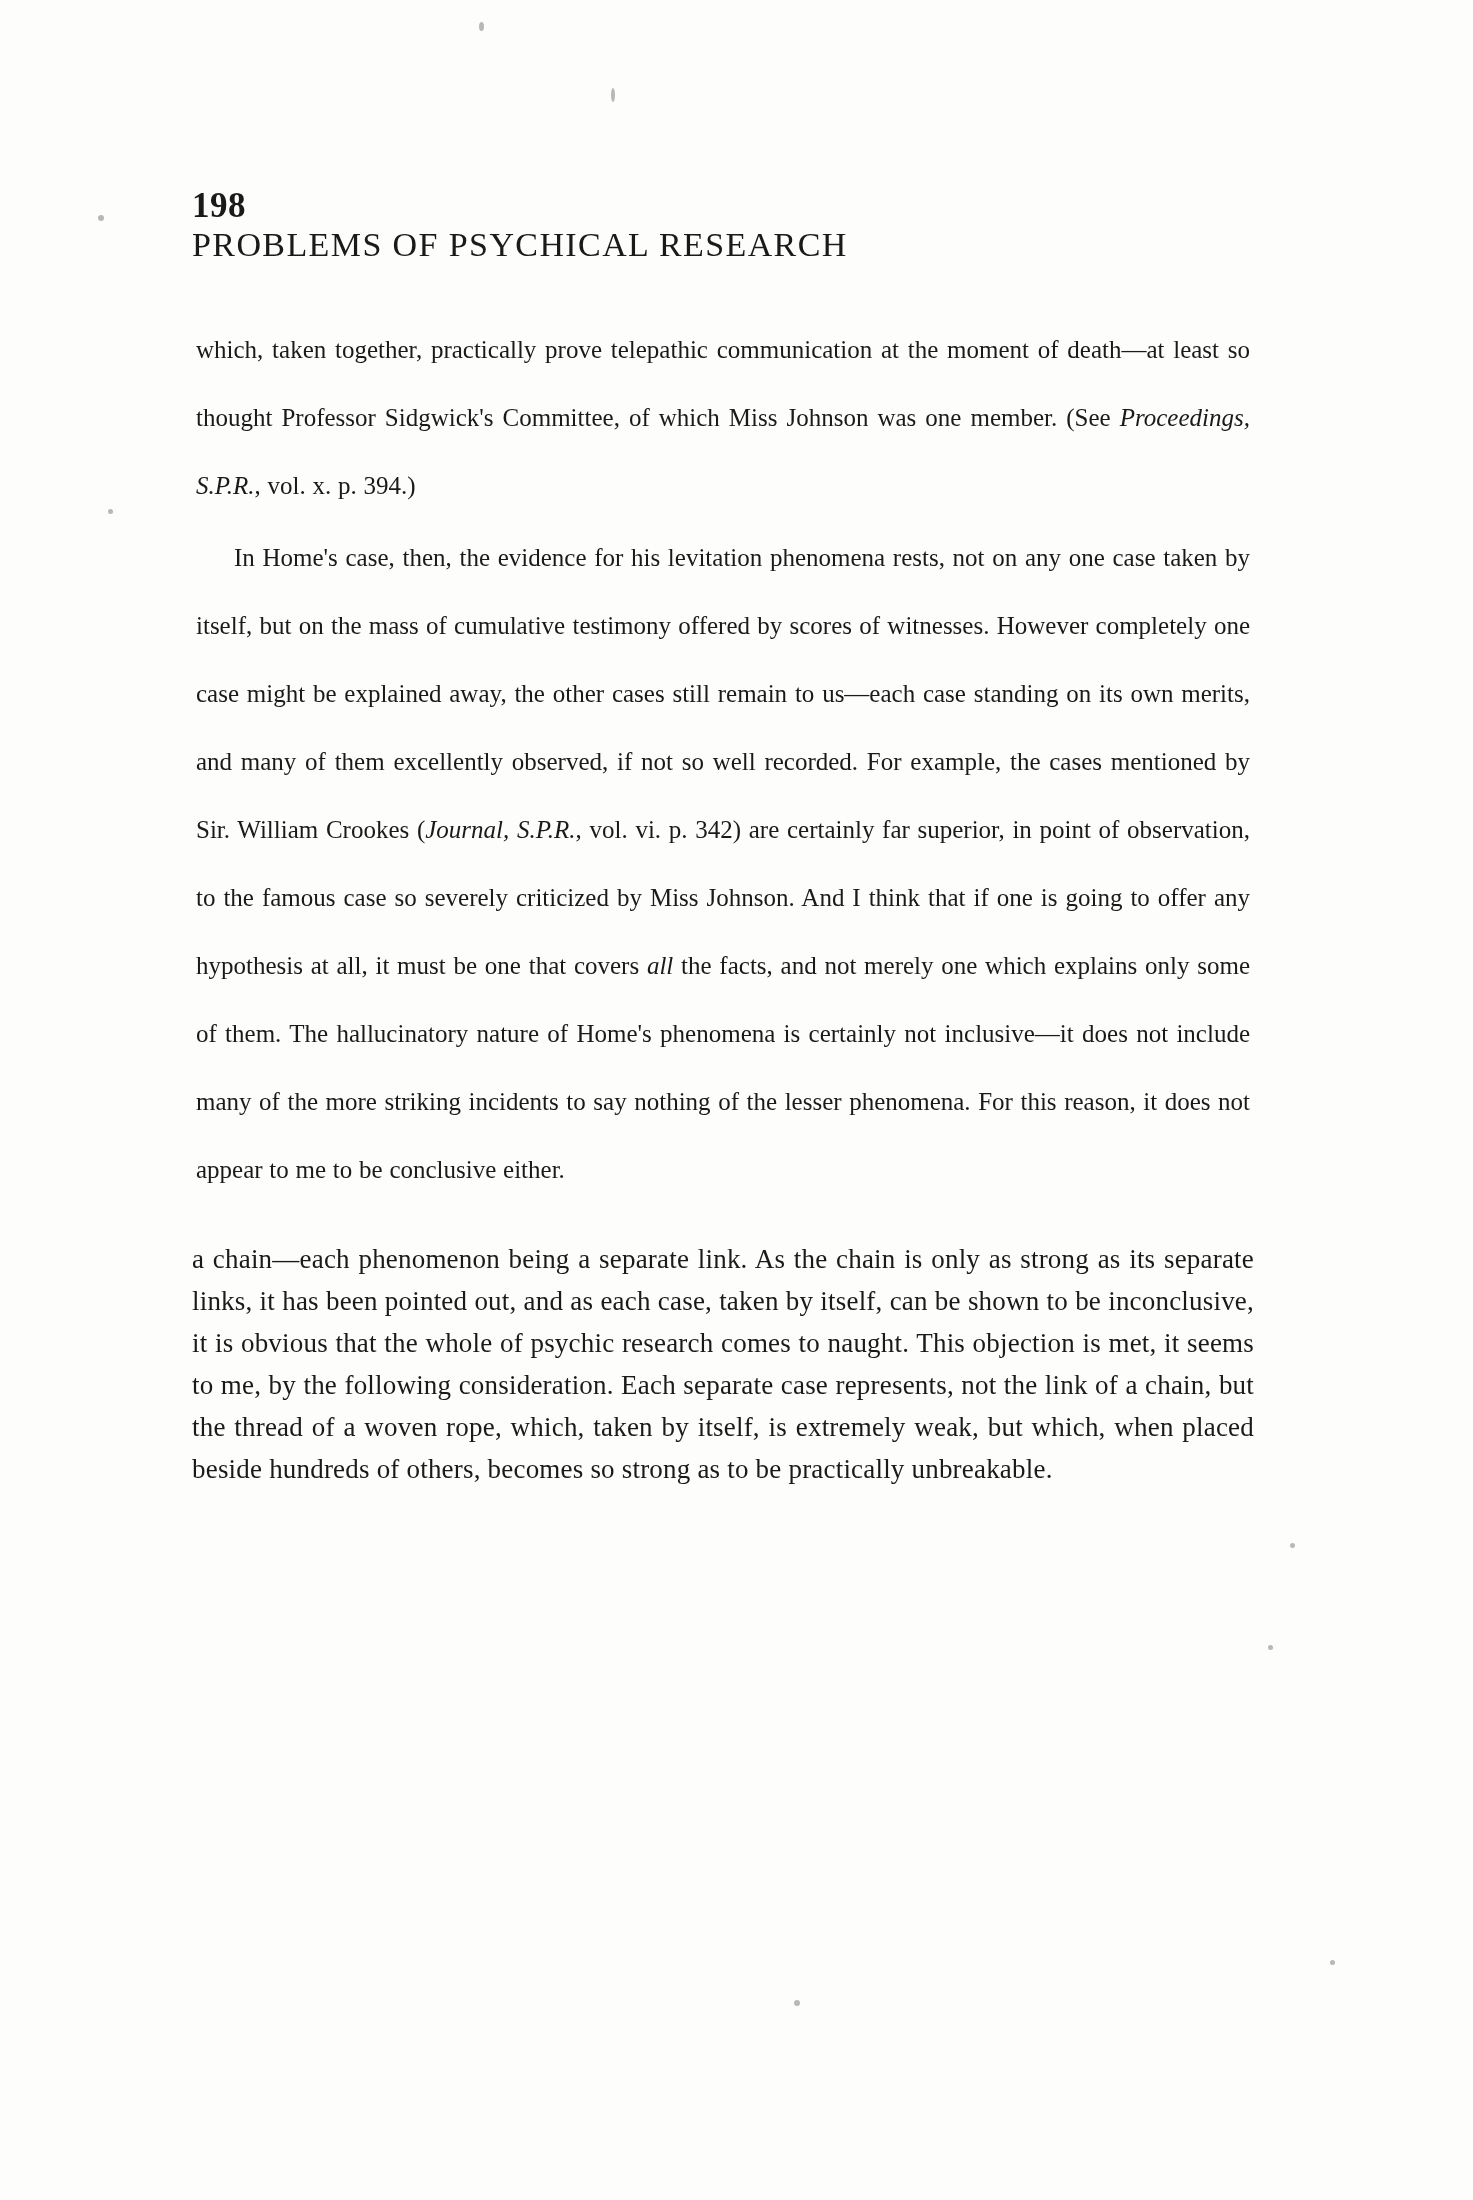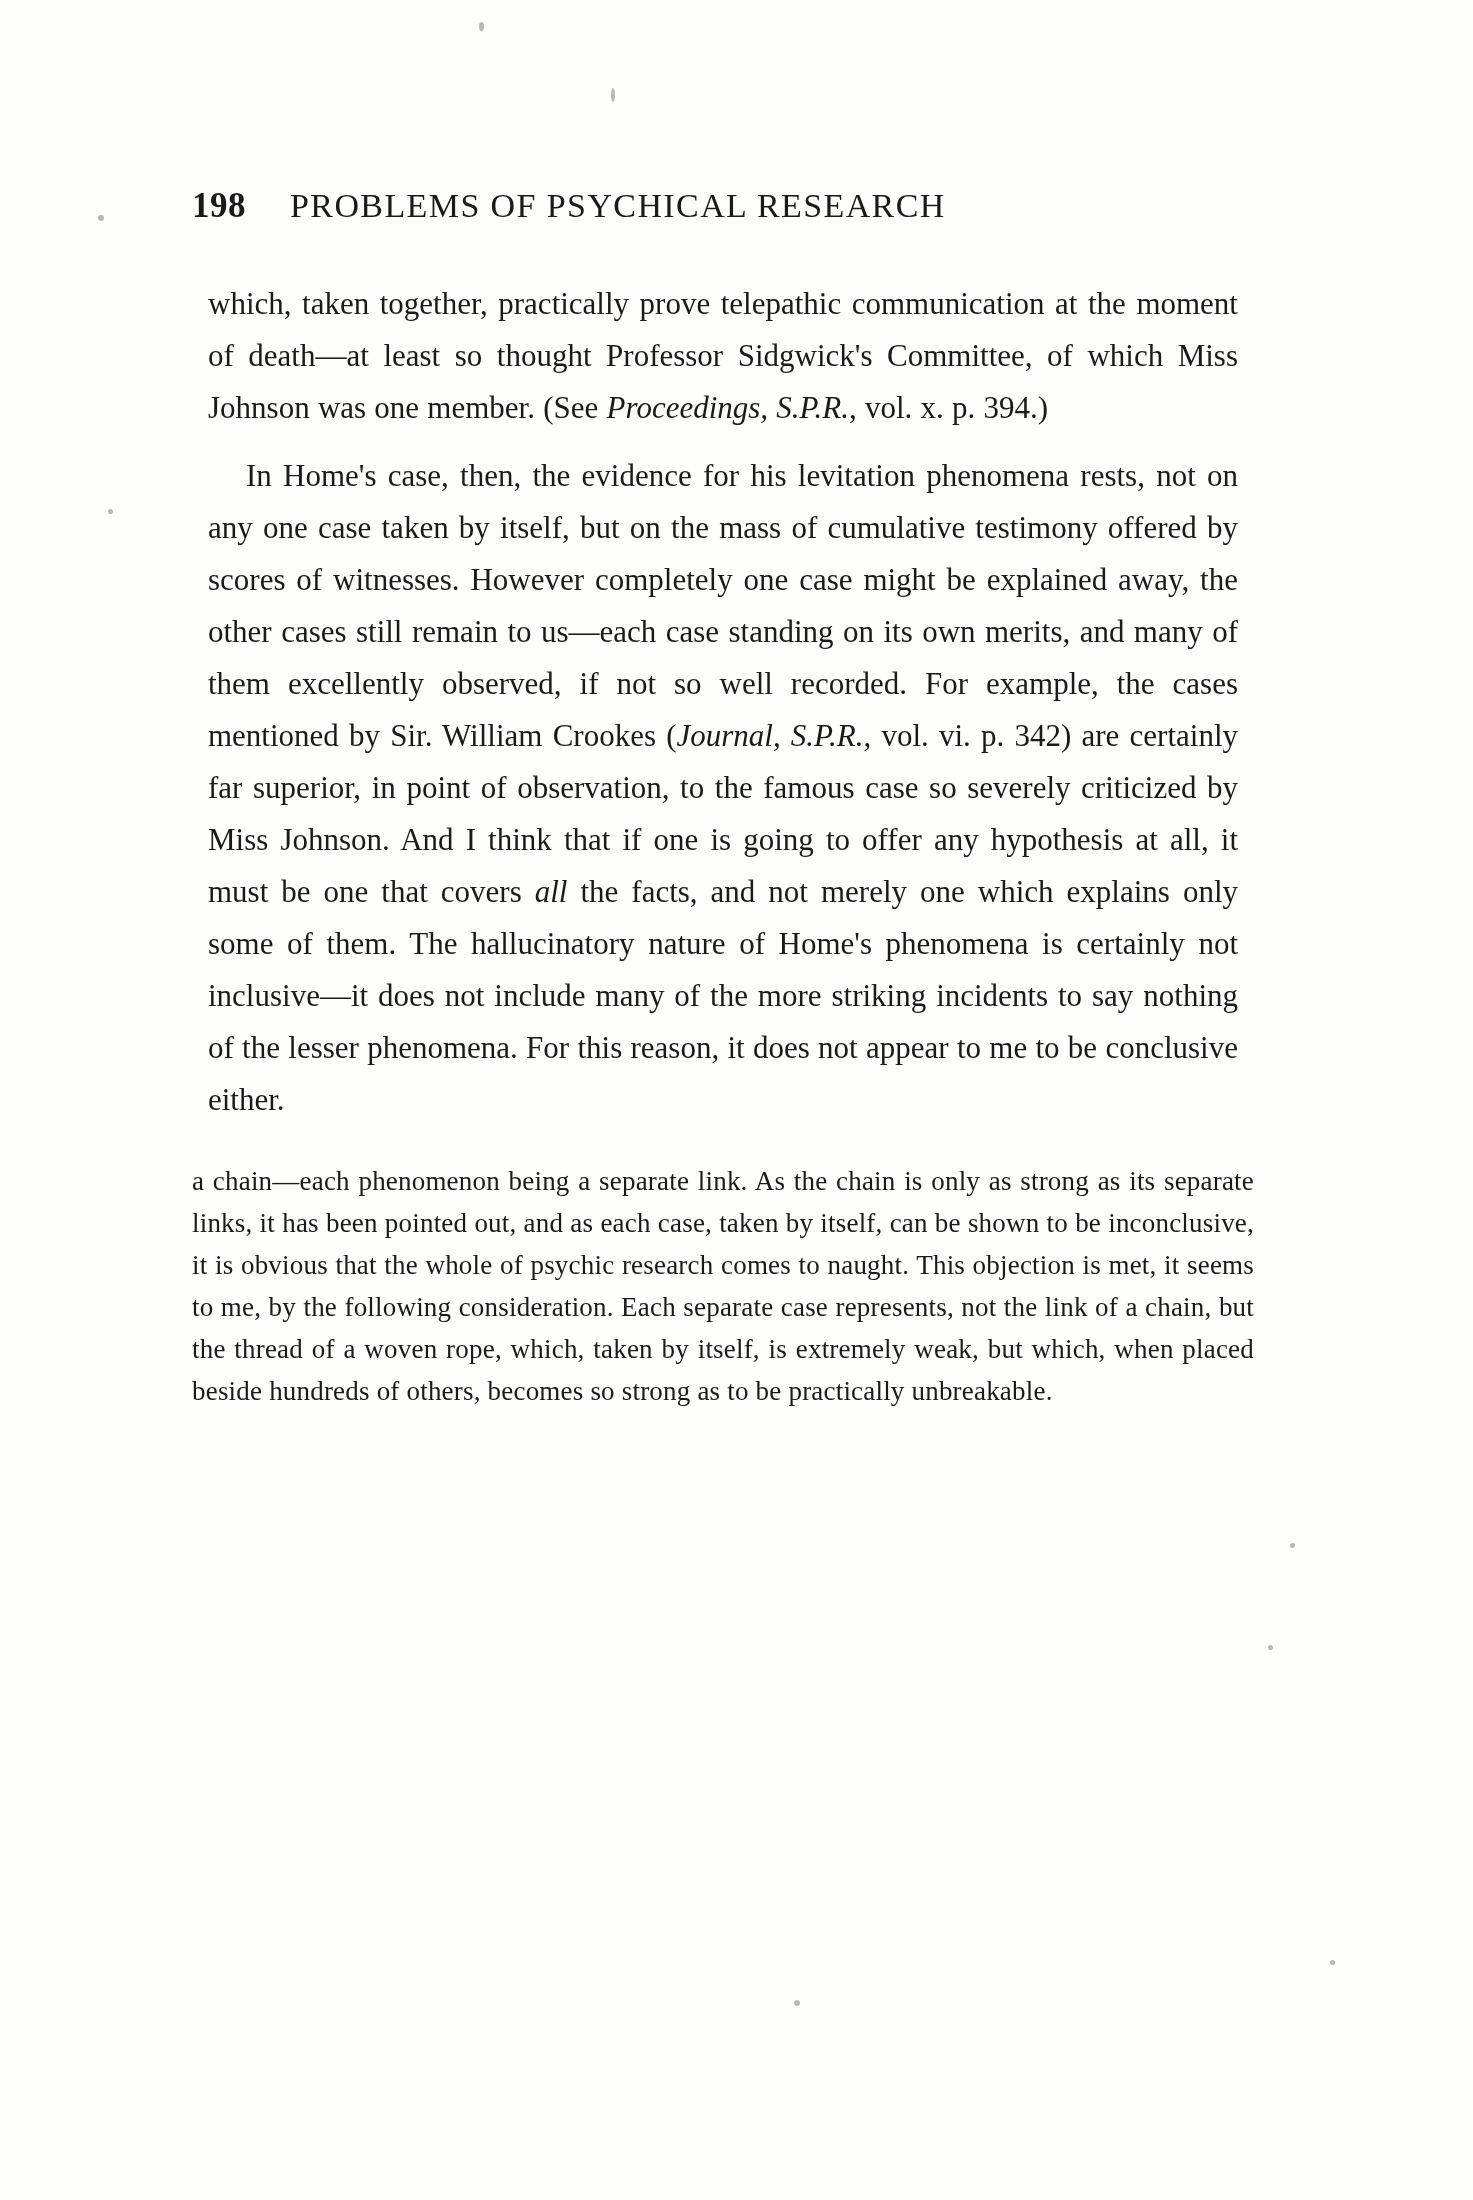--- a/index.html
+++ b/index.html
@@ -27,35 +27,36 @@
     left: 192px;
     top: 186px;
     width: 1062px;
   }
   .header-line {
     display: flex;
     align-items: baseline;
     font-size: 35px;
     letter-spacing: 0.5px;
     margin-bottom: 52px;
+    flex-direction: column;
   }
   .folio {
     font-weight: bold;
     font-size: 35px;
     margin-right: 44px;
   }
   .running-head {
     font-size: 34px;
     letter-spacing: 1.4px;
   }
   p.body {
-    font-size: 31px;
-    line-height: 52px;
+    font-size: 25px;
+    line-height: 68px;
     text-align: justify;
-    margin: 16px;
+    margin: 4px;
     text-indent: 0;
     word-spacing: 0.5px;
   }
   p.body.indent {
     text-indent: 38px;
   }
   .footnote-block {
     margin-top: 34px;
     width: 1062px;
   }

